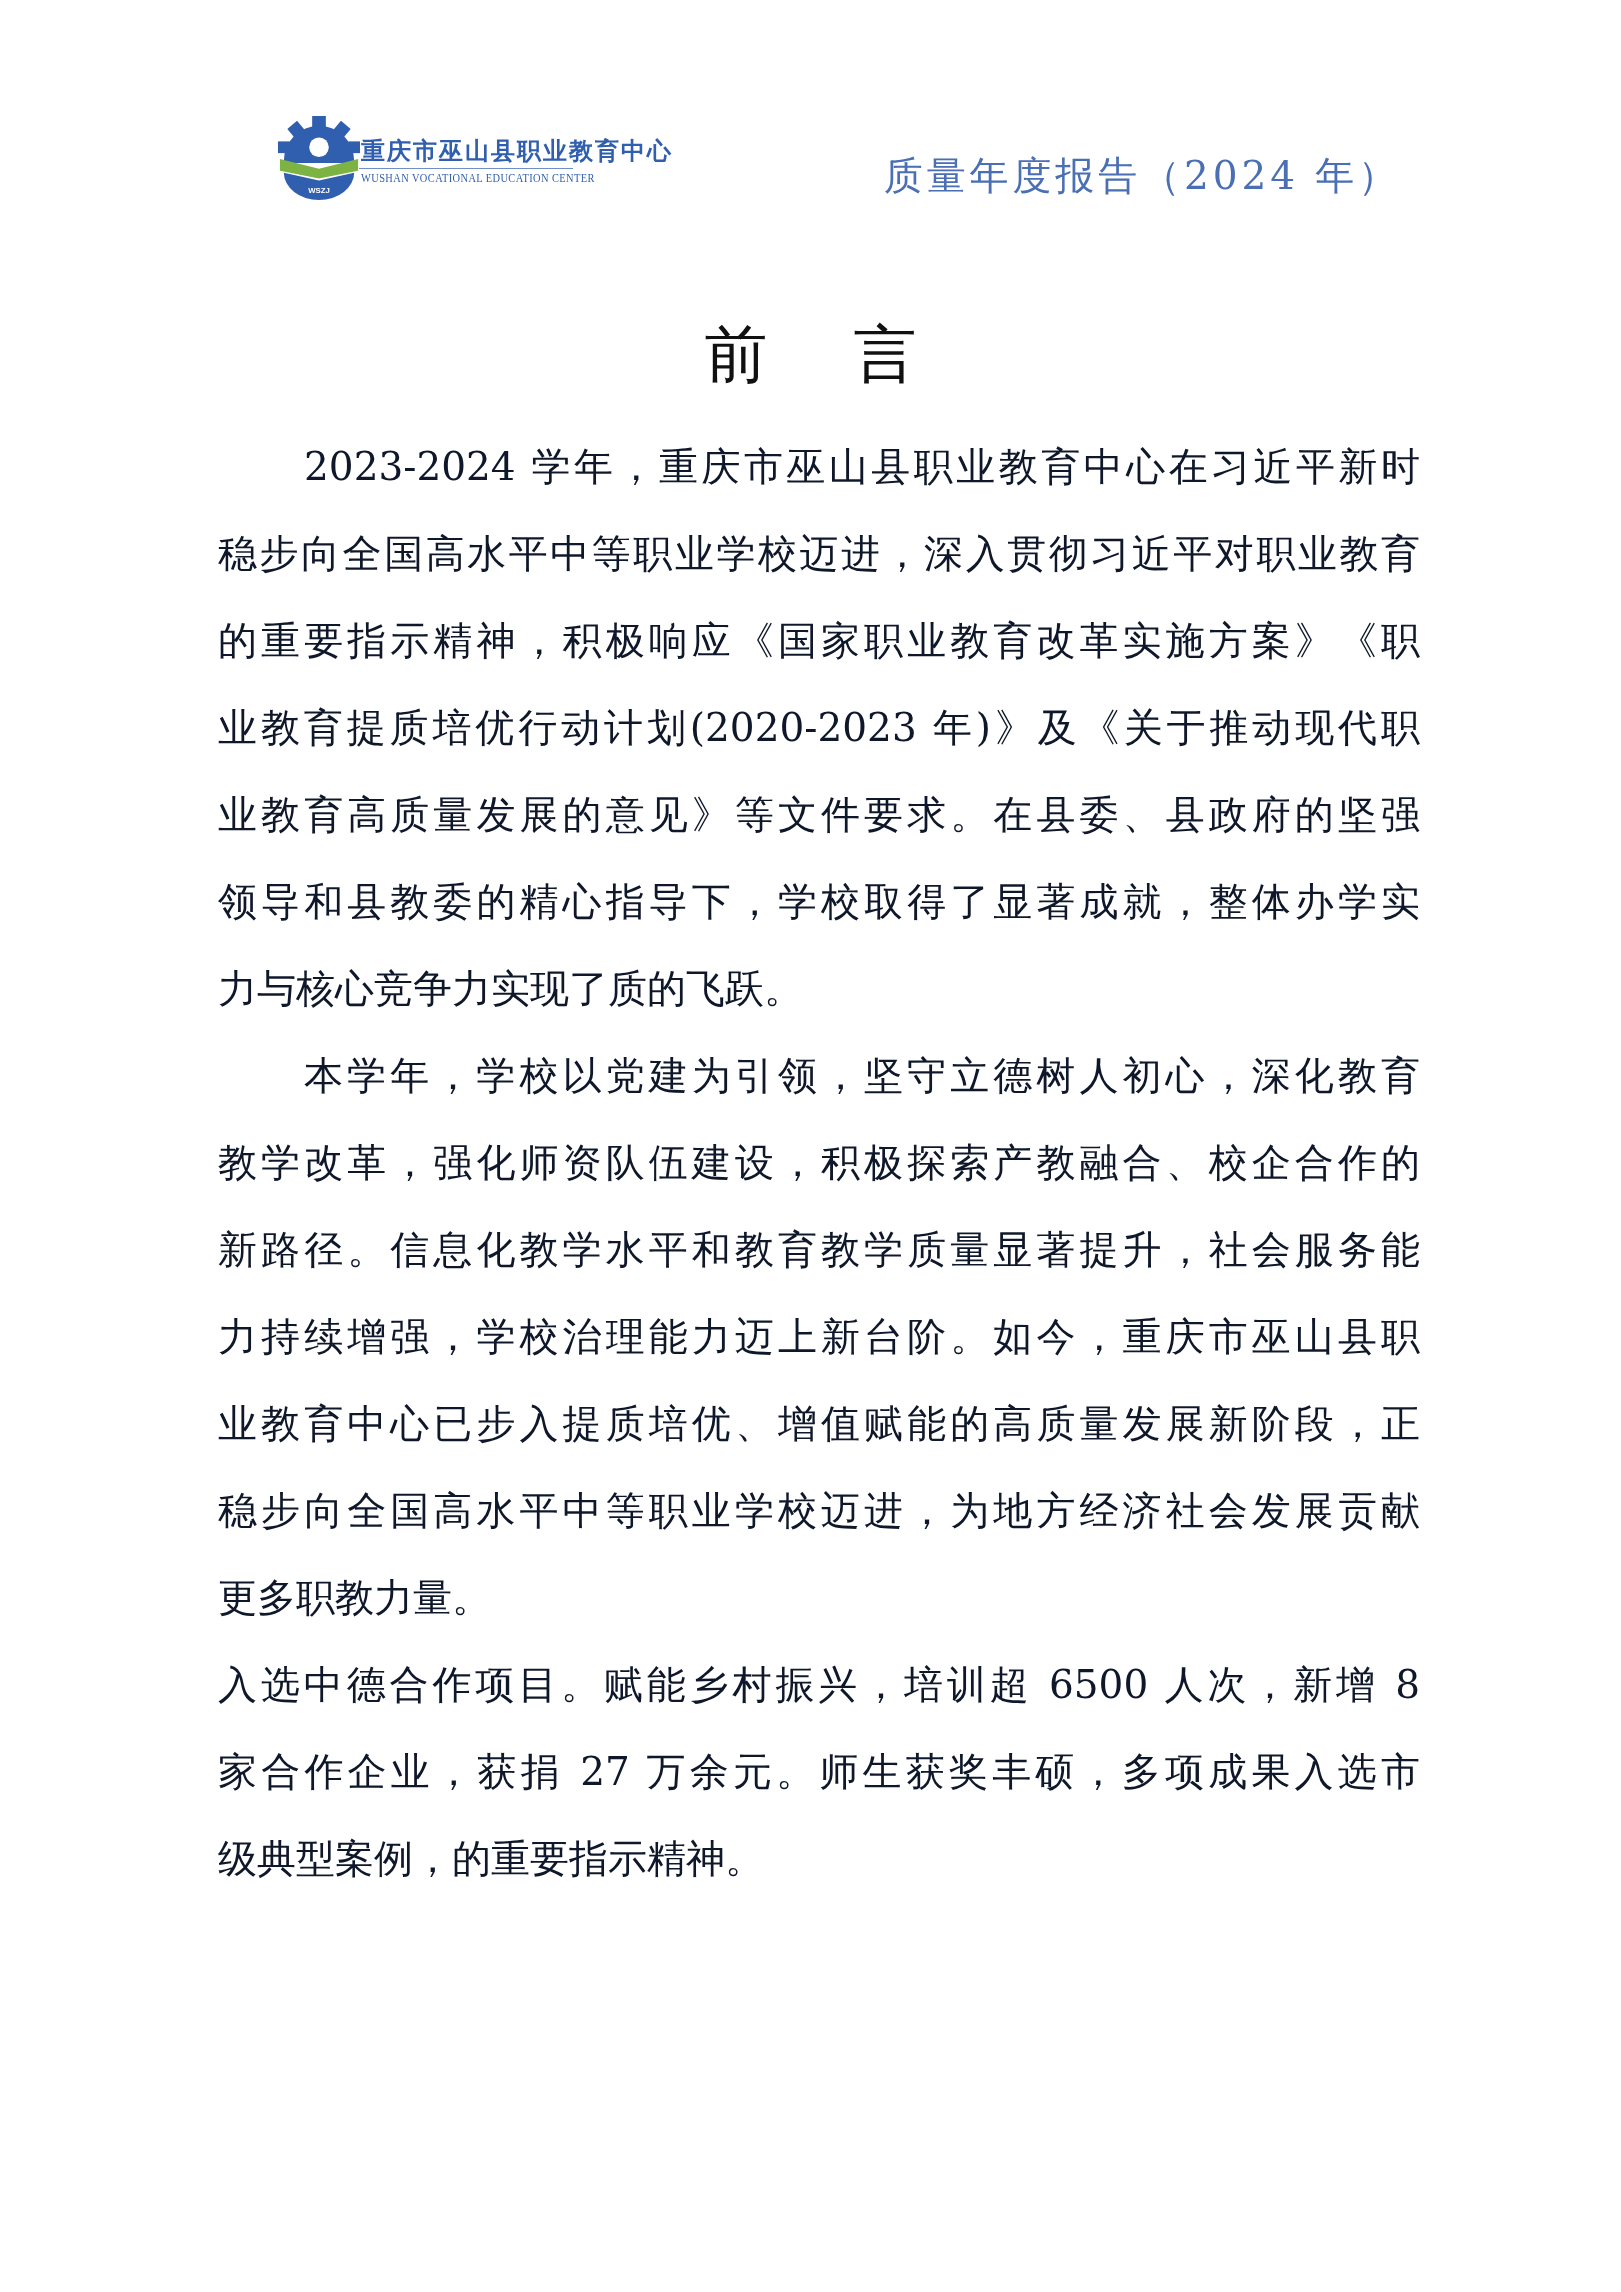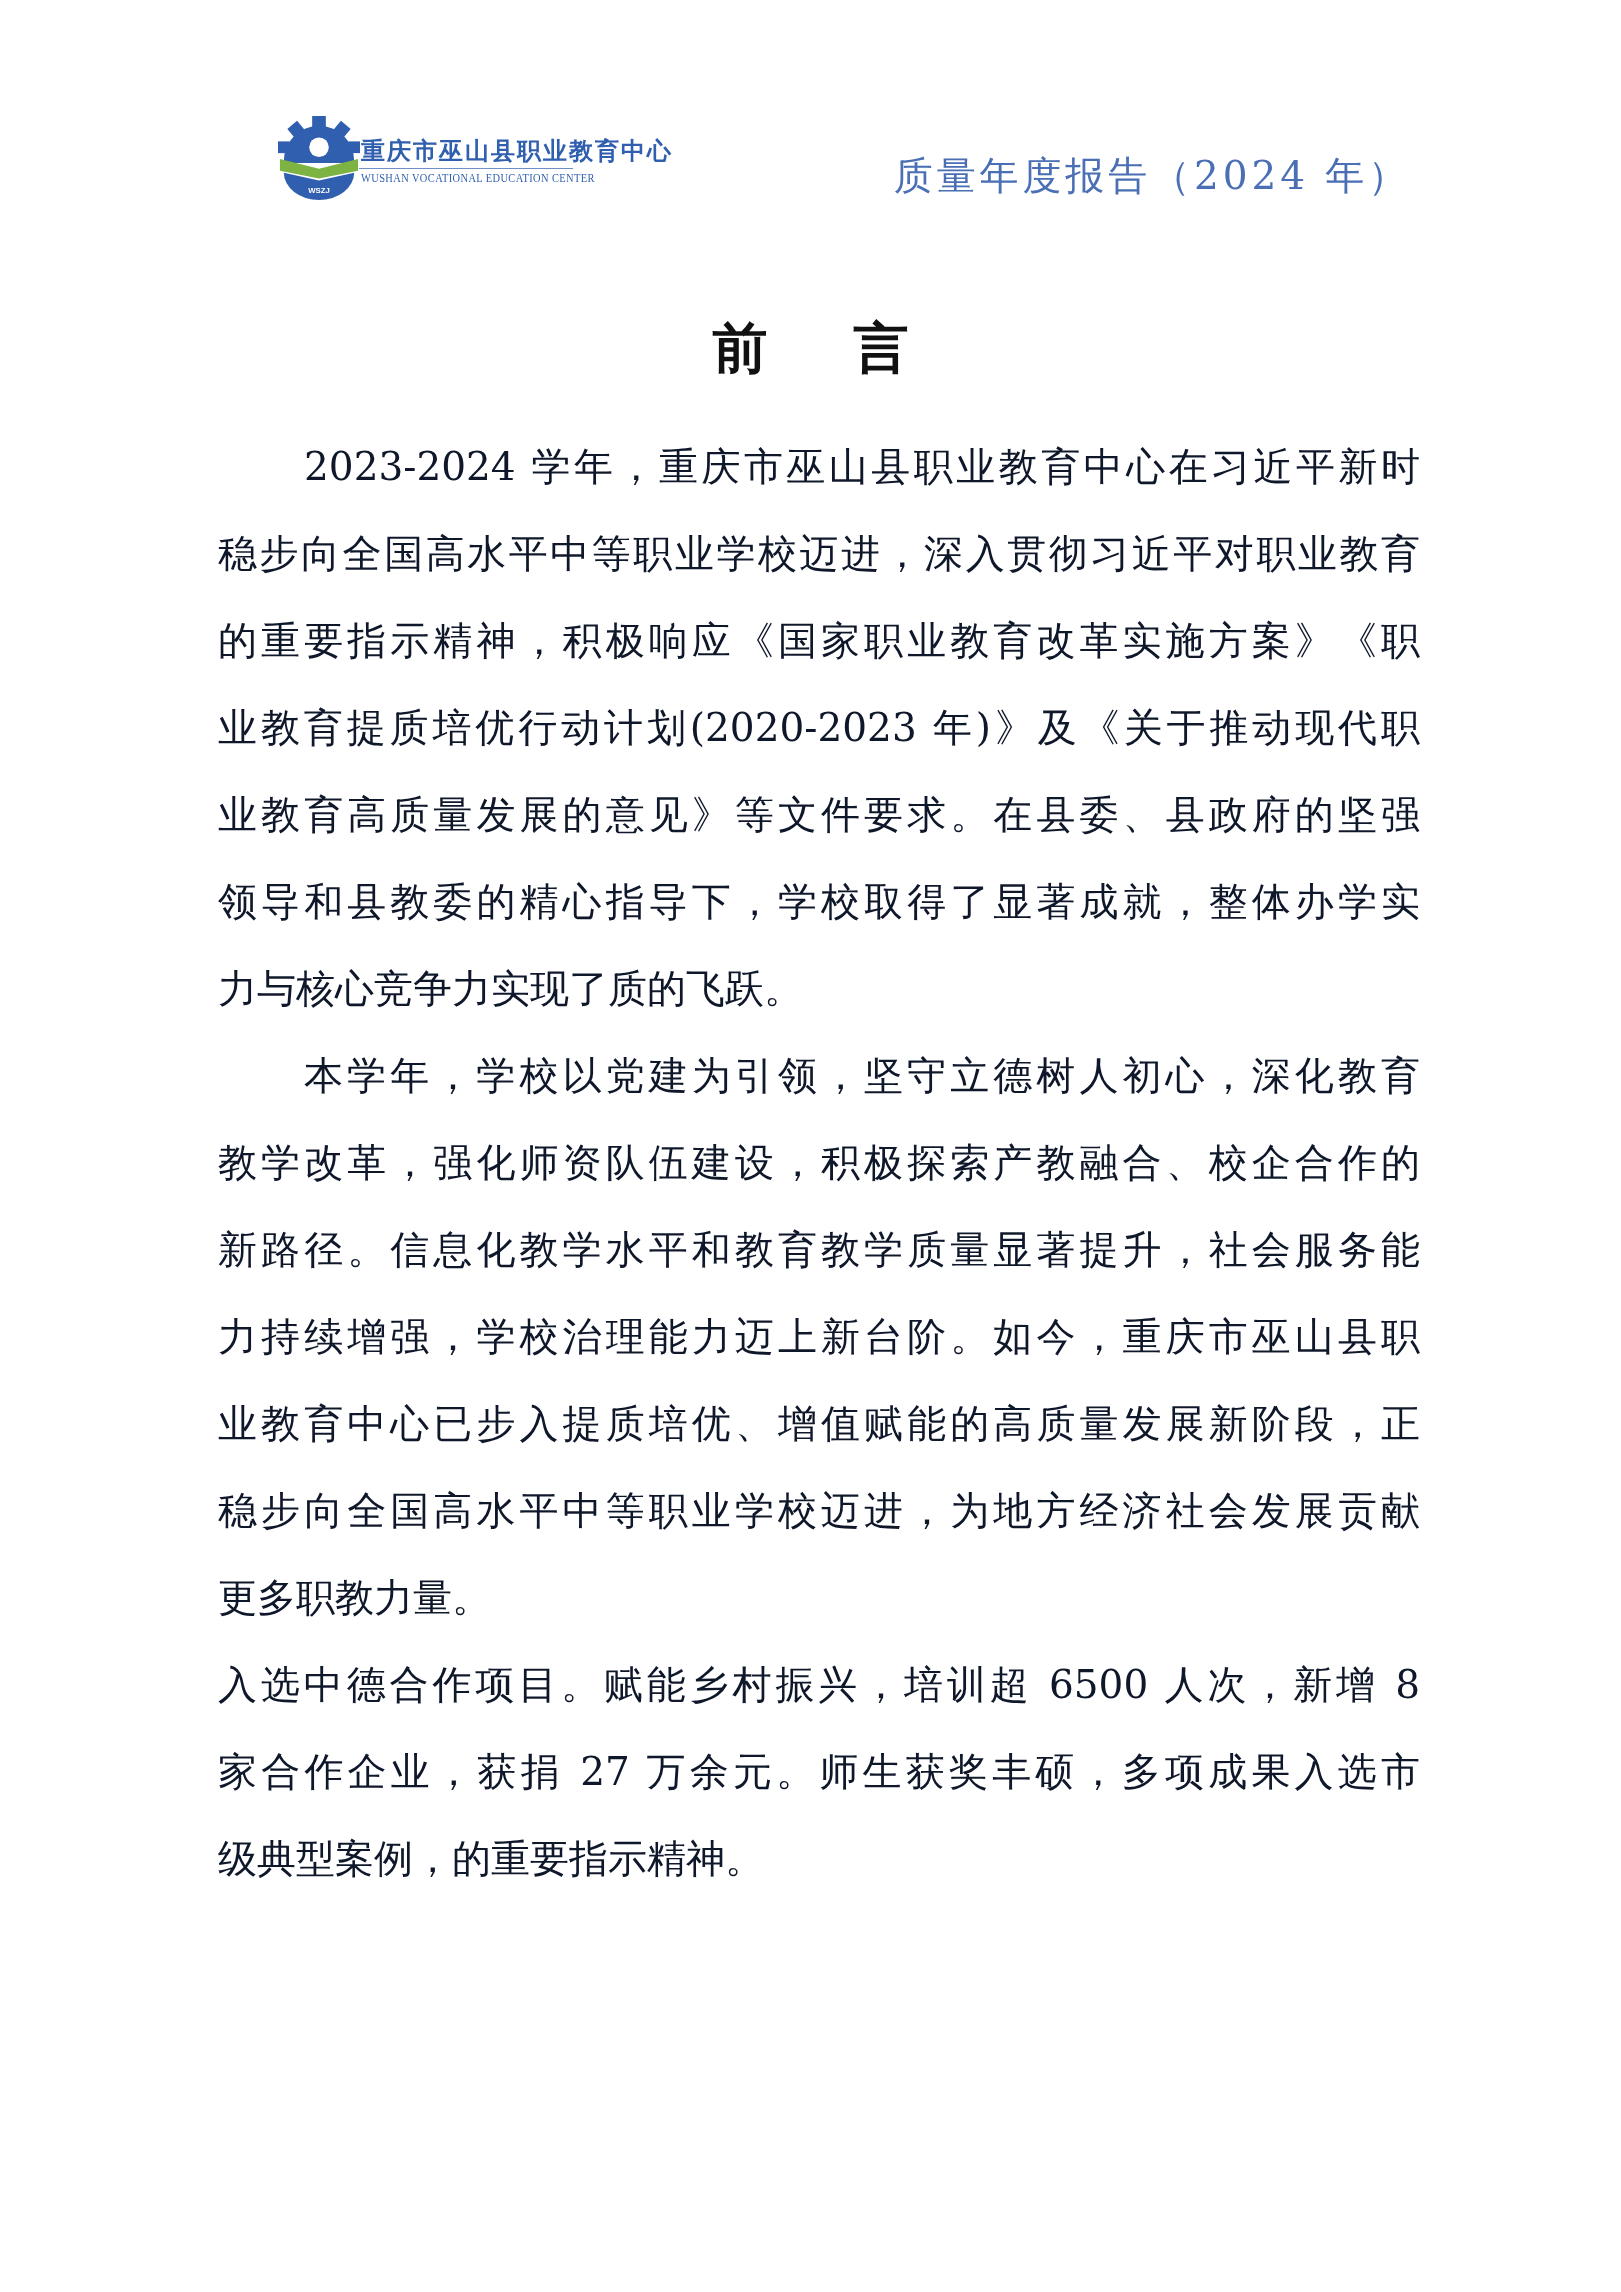--- a/index.html
+++ b/index.html
@@ -7,24 +7,24 @@
          font-family: "DejaVu Serif", "Liberation Serif", serif; color: #111; }
   .header { position: absolute; left: 0; top: 0; width: 1621px; height: 235px; }
   .logo { position: absolute; left: 272px; top: 116px; width: 94px; height: 84px; }
   .school-cn { position: absolute; left: 361px; top: 135px; font-size: 24px; font-weight: bold;
                color: #2f5fae; letter-spacing: 2px; white-space: nowrap;
                font-family: "DejaVu Sans", sans-serif; }
   .school-rule { position: absolute; left: 359px; top: 168px; width: 214px; height: 1px; background: #6f8fc9; }
   .school-en { position: absolute; left: 361px; top: 171px; font-size: 12.7px; color: #2f5fae;
                white-space: nowrap; transform: scaleX(0.82); transform-origin: left top;
                font-family: "Liberation Serif", serif; letter-spacing: 0.5px; }
-  .report-title { position: absolute; right: 210px; top: 149px; font-size: 39px; color: #4a6fb5;
+  .report-title { position: absolute; right: 220px; top: 149px; font-size: 39px; color: #4a6fb5;
                   letter-spacing: 3.9px; white-space: nowrap; font-family: "DejaVu Serif", serif; }
   .page-title { position: absolute; left: 0; width: 1621px; top: 312px; text-align: center;
-                font-size: 55px; font-weight: bold; font-family: "DejaVu Sans", sans-serif; color: #111; }
+                font-size: 63px; font-weight: normal; font-family: "DejaVu Sans", sans-serif; color: #111; }
   .page-title span { display: inline-block; }
   .page-title .gap { width: 86px; }
   .body { position: absolute; left: 218px; top: 423px; width: 1202px; }
   .line { height: 87px; line-height: 87px; font-size: 39px; white-space: nowrap;
           text-align: justify; text-align-last: justify; overflow: hidden;
           font-family: "DejaVu Serif", "Liberation Serif", serif; color: #0f172a; }
   .line.indent { padding-left: 86px; }
   .line.last { text-align-last: left; }
 </style>
 </head>

